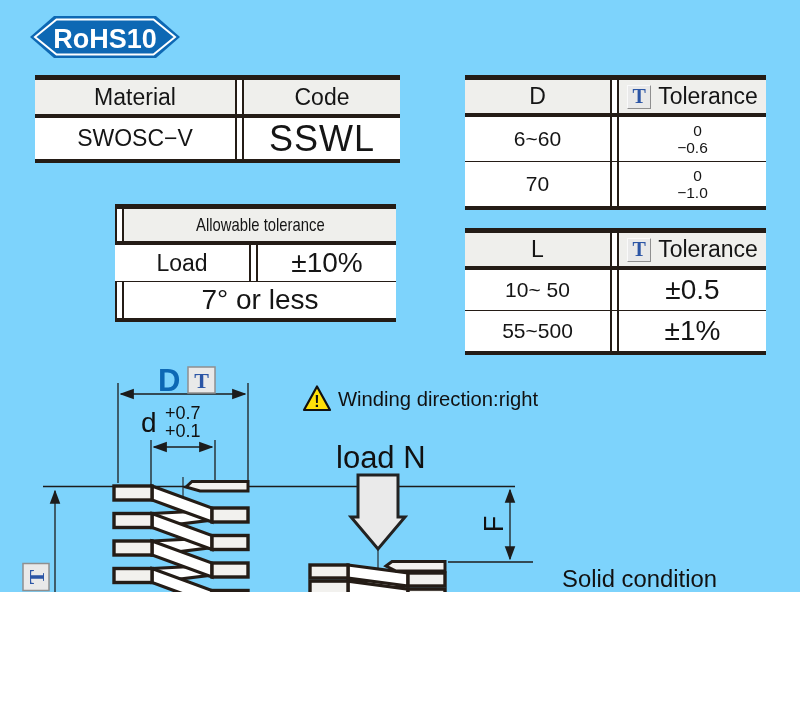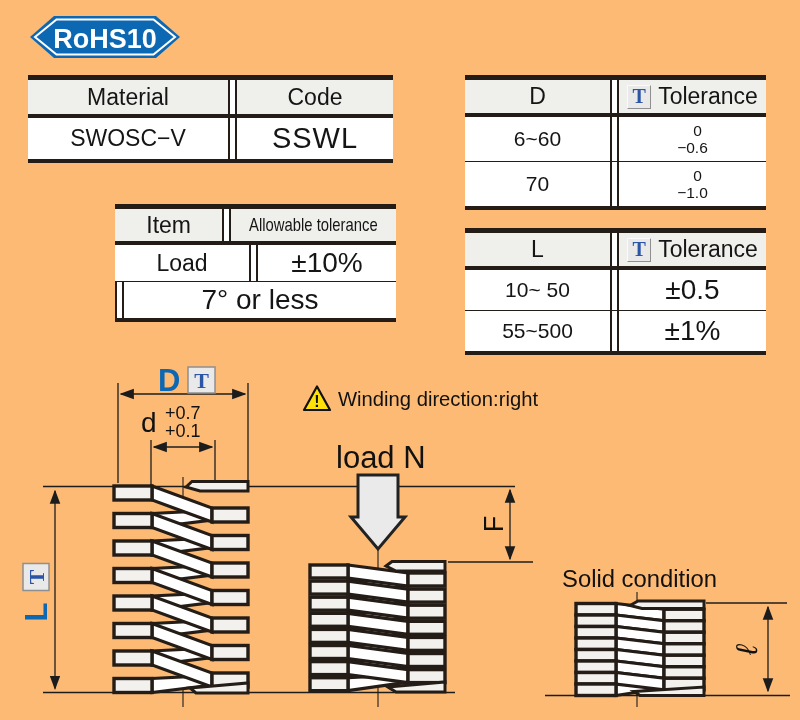--- a/index.html
+++ b/index.html
@@ -4,47 +4,47 @@
 <style>
   :root{
     --ln:#241c16;
     --blue:#0d68b4;
     --tblue:#2b55a5;
     --hdr:#efefec;
     --wirefill:#f2f1ee;
   }
   *{box-sizing:border-box;margin:0;padding:0}
   html,body{background:#ffffff}
-  .page{position:relative;width:800px;height:720px;background:#fdba74;overflow:hidden;
+  .page{position:relative;width:800px;height:592px;background:#7dd3fc;overflow:hidden;
         font-family:"Liberation Sans",sans-serif;color:#151515}
 
   
   .badge{position:absolute;left:30px;top:16px}
 
   
   .tbl{position:absolute;border-top:5px solid var(--ln);border-bottom:4px solid var(--ln);background:#fff}
   .trow{display:flex;align-items:stretch}
   .trow.head{border-bottom:4px solid var(--ln)}
   .trow.mid{border-bottom:1.5px solid var(--ln)}
   .cell{display:flex;align-items:center;justify-content:center;font-size:23px;line-height:1.05}
   .trow.head .cell{background:var(--hdr)}
   .vdiv{flex:0 0 auto;width:9px;border-left:2.5px solid var(--ln);border-right:2.5px solid var(--ln);background:#fff}
   .cond{display:inline-block;white-space:nowrap;transform:scaleX(0.78);transform-origin:50% 50%}
   .cond2{display:inline-block;white-space:nowrap;transform:scaleX(0.82);transform-origin:50% 50%}
-  .big{font-size:29px;letter-spacing:1px}
+  .big{font-size:36px;letter-spacing:1px}
   .num{font-size:21px;white-space:pre}
   .pm{font-size:28px}
   .stack{display:flex;flex-direction:column;align-items:center;font-size:15.5px;line-height:1.12}
   .stack .up{margin-left:10px}
   .ticon{display:inline-block;width:24px;height:24px;margin-right:7px;background:#e9e9e9;
          border:1.5px solid #8f8f8f;border-top-color:#fafafa;border-left-color:#fafafa;
          color:var(--tblue);font-family:"Liberation Serif",serif;font-weight:bold;
          font-size:20px;line-height:21px;text-align:center}
 
-  .t-material{left:28px;top:75px;width:365px}
+  .t-material{left:35px;top:75px;width:365px}
   .t-material .c1{width:200px}
   .t-material .c2{flex:1}
   .t-material .head .cell{height:34px}
   .t-material .body .cell{height:41px}
 
   .t-item{left:115px;top:204px;width:281px}
   .t-item .c1{width:134px}
   .t-item .c2{flex:1}
   .t-item .head .cell{height:32px}
   .t-item .body .cell{height:36px}
@@ -89,21 +89,20 @@
     </div>
     <div class="trow body">
       <div class="cell c1">SWOSC−V</div>
       <div class="vdiv"></div>
       <div class="cell c2 big">SSWL</div>
     </div>
   </div>
 
   <div class="tbl t-item">
     <div class="trow head">
-      <div class="cell c1">Item</div>
       <div class="vdiv"></div>
       <div class="cell c2">
           <span class="cond" style="font-size:19px">Allowable tolerance</span>
         </div>
     </div>
     <div class="trow body mid">
       <div class="cell c1">Load</div>
       <div class="vdiv"></div>
       <div class="cell c2 pm">±10%</div>
     </div>

